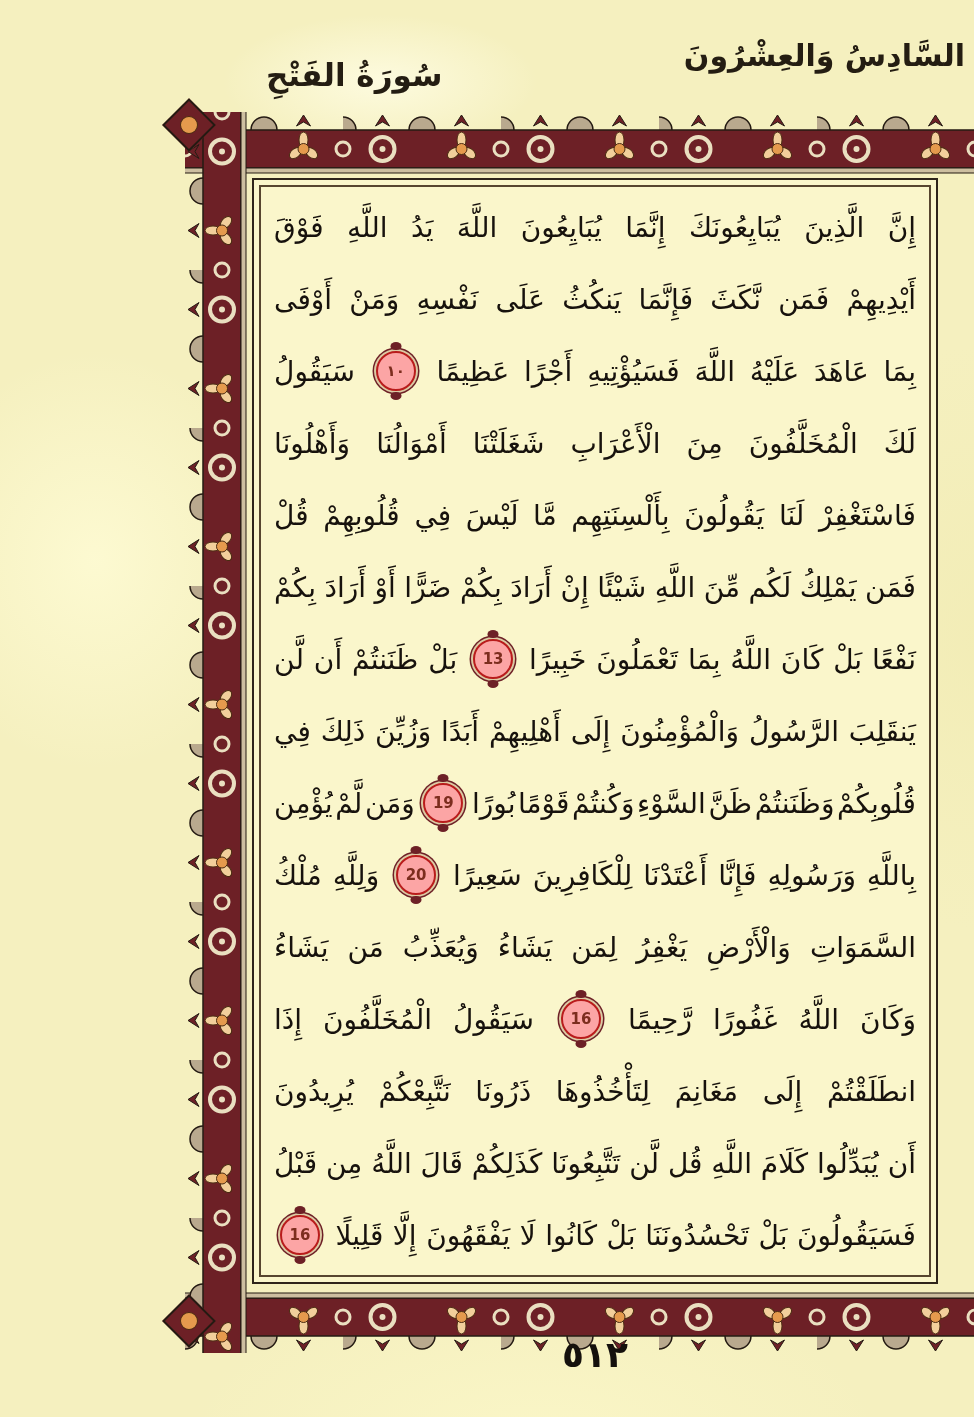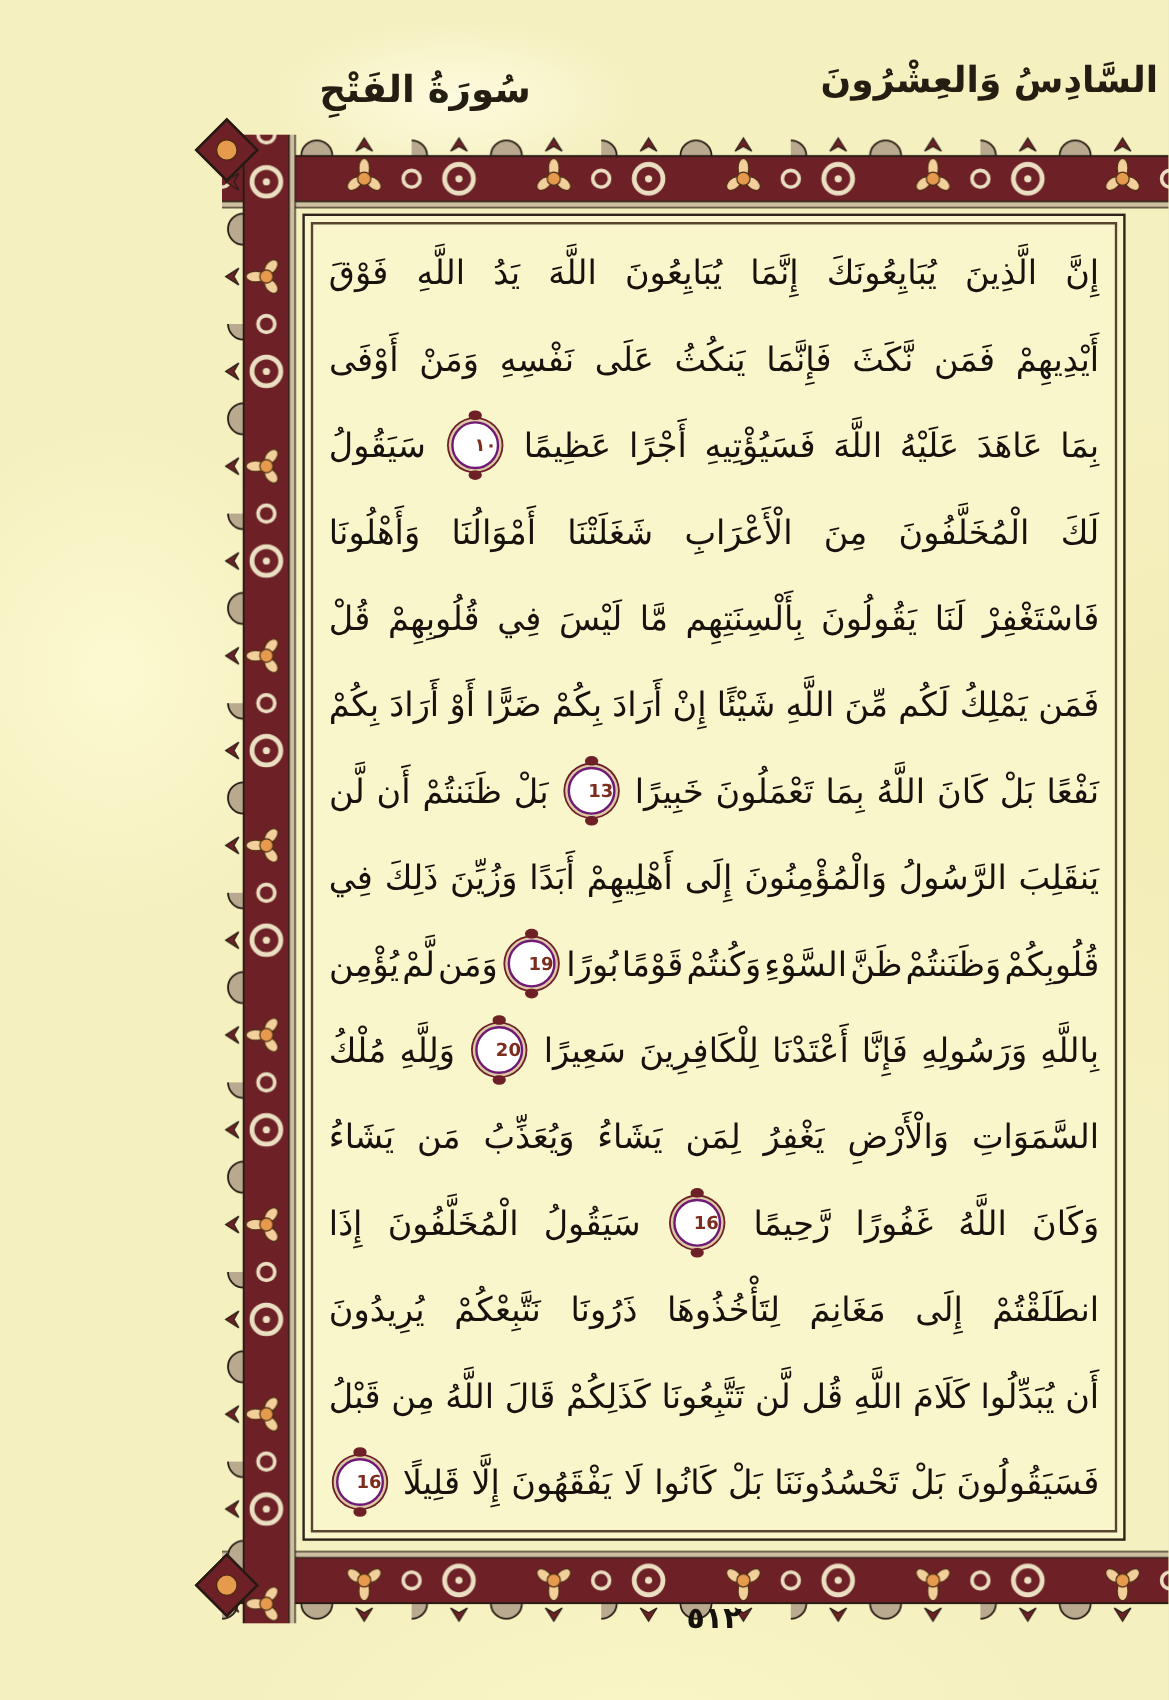--- a/index.html
+++ b/index.html
@@ -15,21 +15,21 @@
       radial-gradient(340px 420px at 102% 45%, rgba(241,235,178,0.7), rgba(241,235,178,0) 70%);
     font-family:"DejaVu Sans", sans-serif;
   }
   
   .hdr{
     position:absolute;
     color:#241d12;
     direction:rtl;
     white-space:nowrap;
   }
-  .hdr-juz{top:50px;right:9px;font-size:30px;font-weight:bold;}
+  .hdr-juz{top:38px;right:9px;font-size:30px;font-weight:bold;}
   .hdr-surah{top:57px;left:266px;font-size:31px;font-weight:bold;}
   
   .strip{position:absolute;display:block;}
   .strip-top{left:185px;top:112px;}
   .strip-bottom{left:185px;top:1283px;}
   .strip-left{left:185px;top:112px;}
   .corner{
     position:absolute;width:34px;height:34px;
     background:#6d2026;border:2px solid #241a12;
     transform:rotate(45deg);
@@ -60,37 +60,37 @@
     height:70px;
     font-size:28px;color:#17120d;
     white-space:nowrap;
     overflow:visible;
   }
   .w{display:inline-block;}
   
   .verse-marker{
     position:relative;flex:0 0 auto;
     width:36px;height:36px;border-radius:50%;
-    background:#ffffff;
-    border:2px solid #701a75;
+    background:#fca5a5;
+    border:2px solid #b91c1c;
     box-shadow:0 0 0 2px #dccaa4, 0 0 0 3.5px #6d2026;
-    display:flex;align-items:center;justify-content:flex-start;
+    display:flex;align-items:center;justify-content:center;
     margin:0 6px;
   }
   .verse-marker::before,.verse-marker::after{
     content:"";position:absolute;left:50%;transform:translateX(-50%);
     width:11px;height:8px;background:#6d2026;border-radius:50% 50% 45% 45%;
   }
   .verse-marker::before{top:-11px;}
   .verse-marker::after{bottom:-11px;border-radius:45% 45% 50% 50%;}
   .vnum{font-size:15px;font-weight:bold;color:#7c2d1e;line-height:1;}
   
   .pagenum{
     position:absolute;left:252px;width:686px;top:1334px;
-    text-align:center;font-size:25px;color:#15110d;font-weight:bold;
+    text-align:center;font-size:36px;color:#15110d;font-weight:bold;
   }
 </style>
 </head>
 <body>
 
 <div class="page">
 
   <div class="hdr hdr-juz">السَّادِسُ وَالعِشْرُونَ</div>
   <div class="hdr hdr-surah">سُورَةُ الفَتْحِ</div>
 

